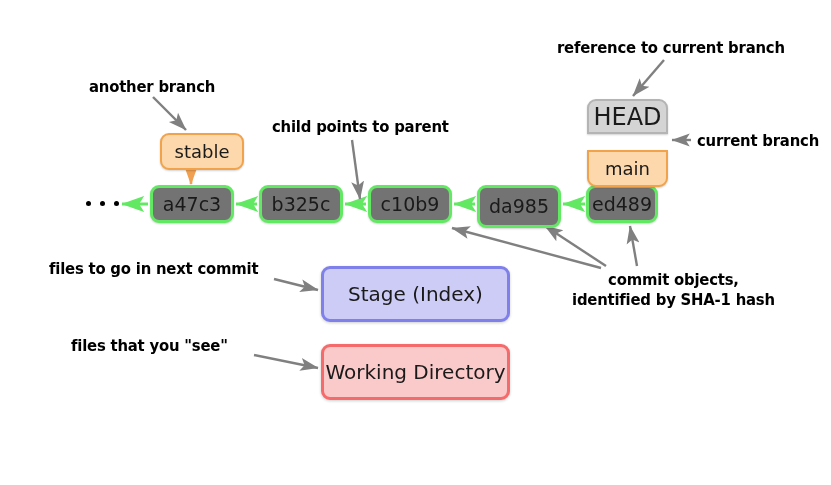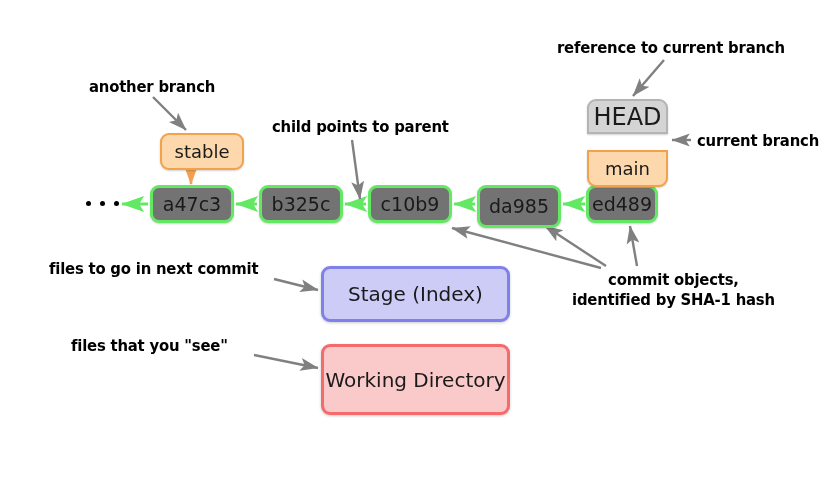--- a/index.html
+++ b/index.html
@@ -191,21 +191,21 @@
   <div class="node head" style="left:587px; top:99px; width:81px; height:35px;">
     <span>HEAD</span>
   </div>
   <div class="node branch-main" style="left:587px; top:150px; width:81px; height:37px;">
     <span>main</span>
   </div>
 
   <div class="node stage" style="left:321px; top:266px; width:189px; height:56px;">
     <span>Stage (Index)</span>
   </div>
-  <div class="node workdir" style="left:321px; top:344px; width:189px; height:71px;">
+  <div class="node workdir" style="left:321px; top:344px; width:189px; height:56px;">
     <span>Working Directory</span>
   </div>
 
   <div class="caption" style="left:89px; top:77px;">another branch</div>
 
   <div class="caption" style="left:272px; top:117px;">child points to parent</div>
 
   <div class="caption" style="left:557px; top:38px;">reference to current branch</div>
 
   <div class="caption" style="left:697px; top:131px;">current branch</div>

